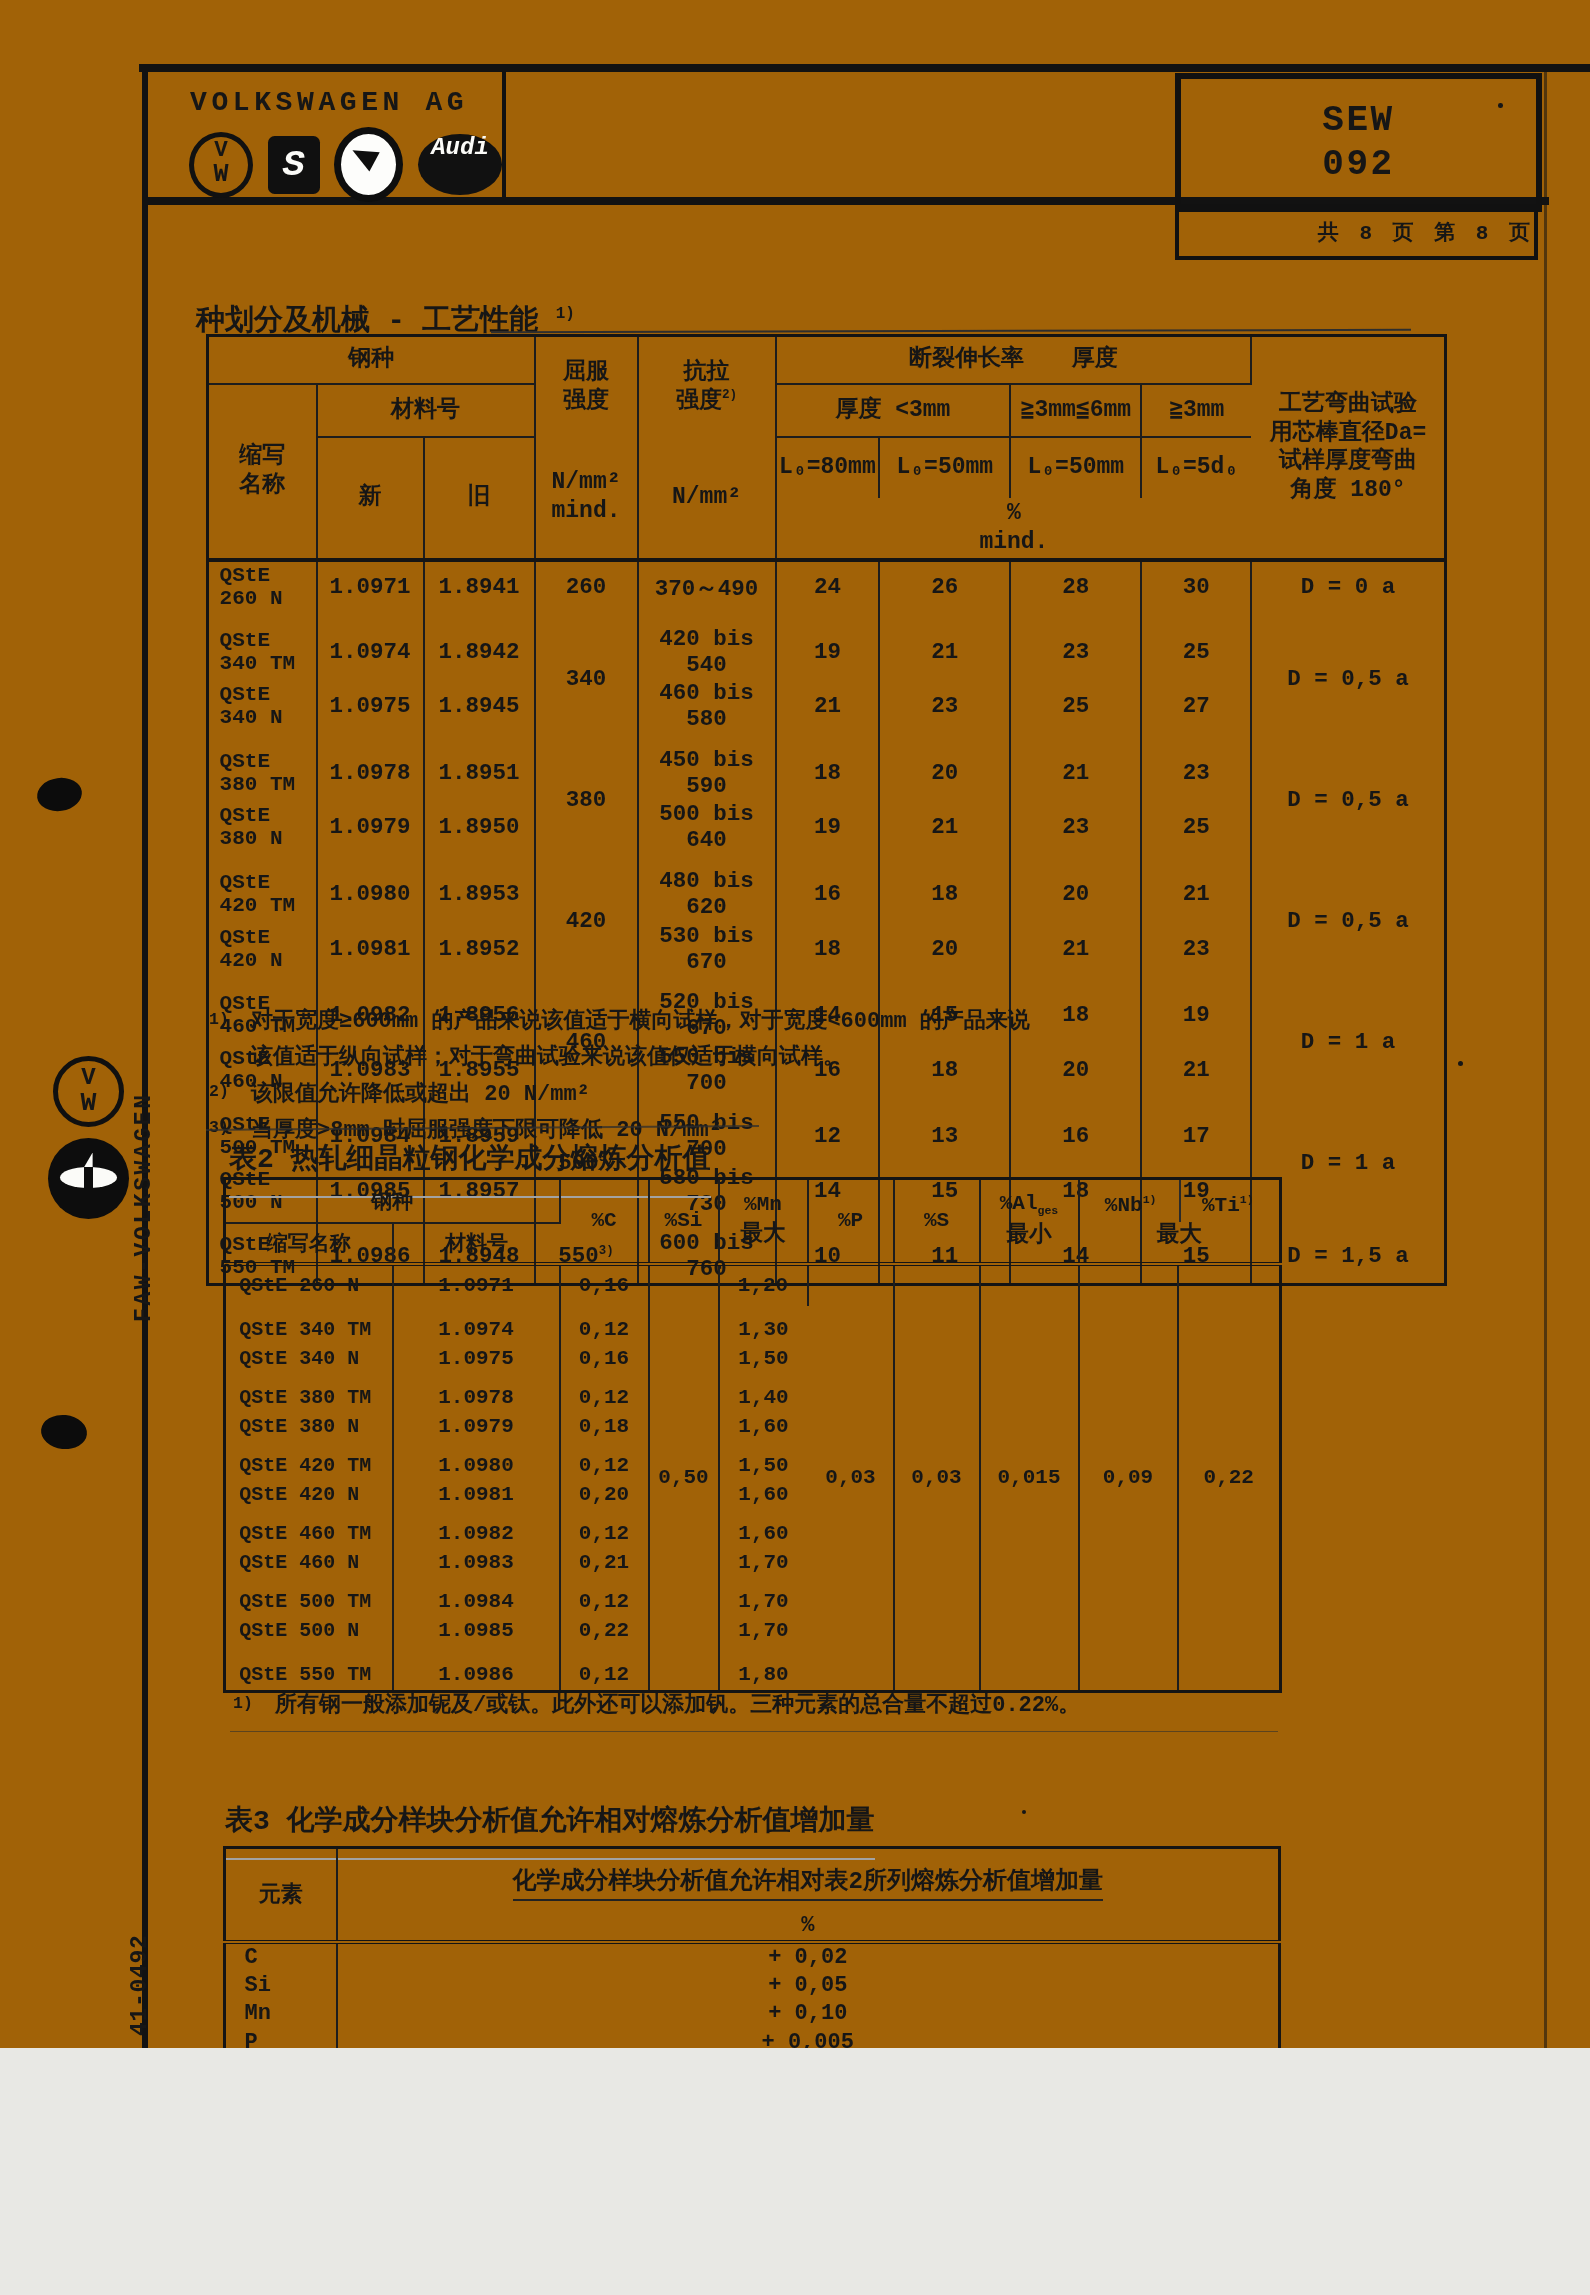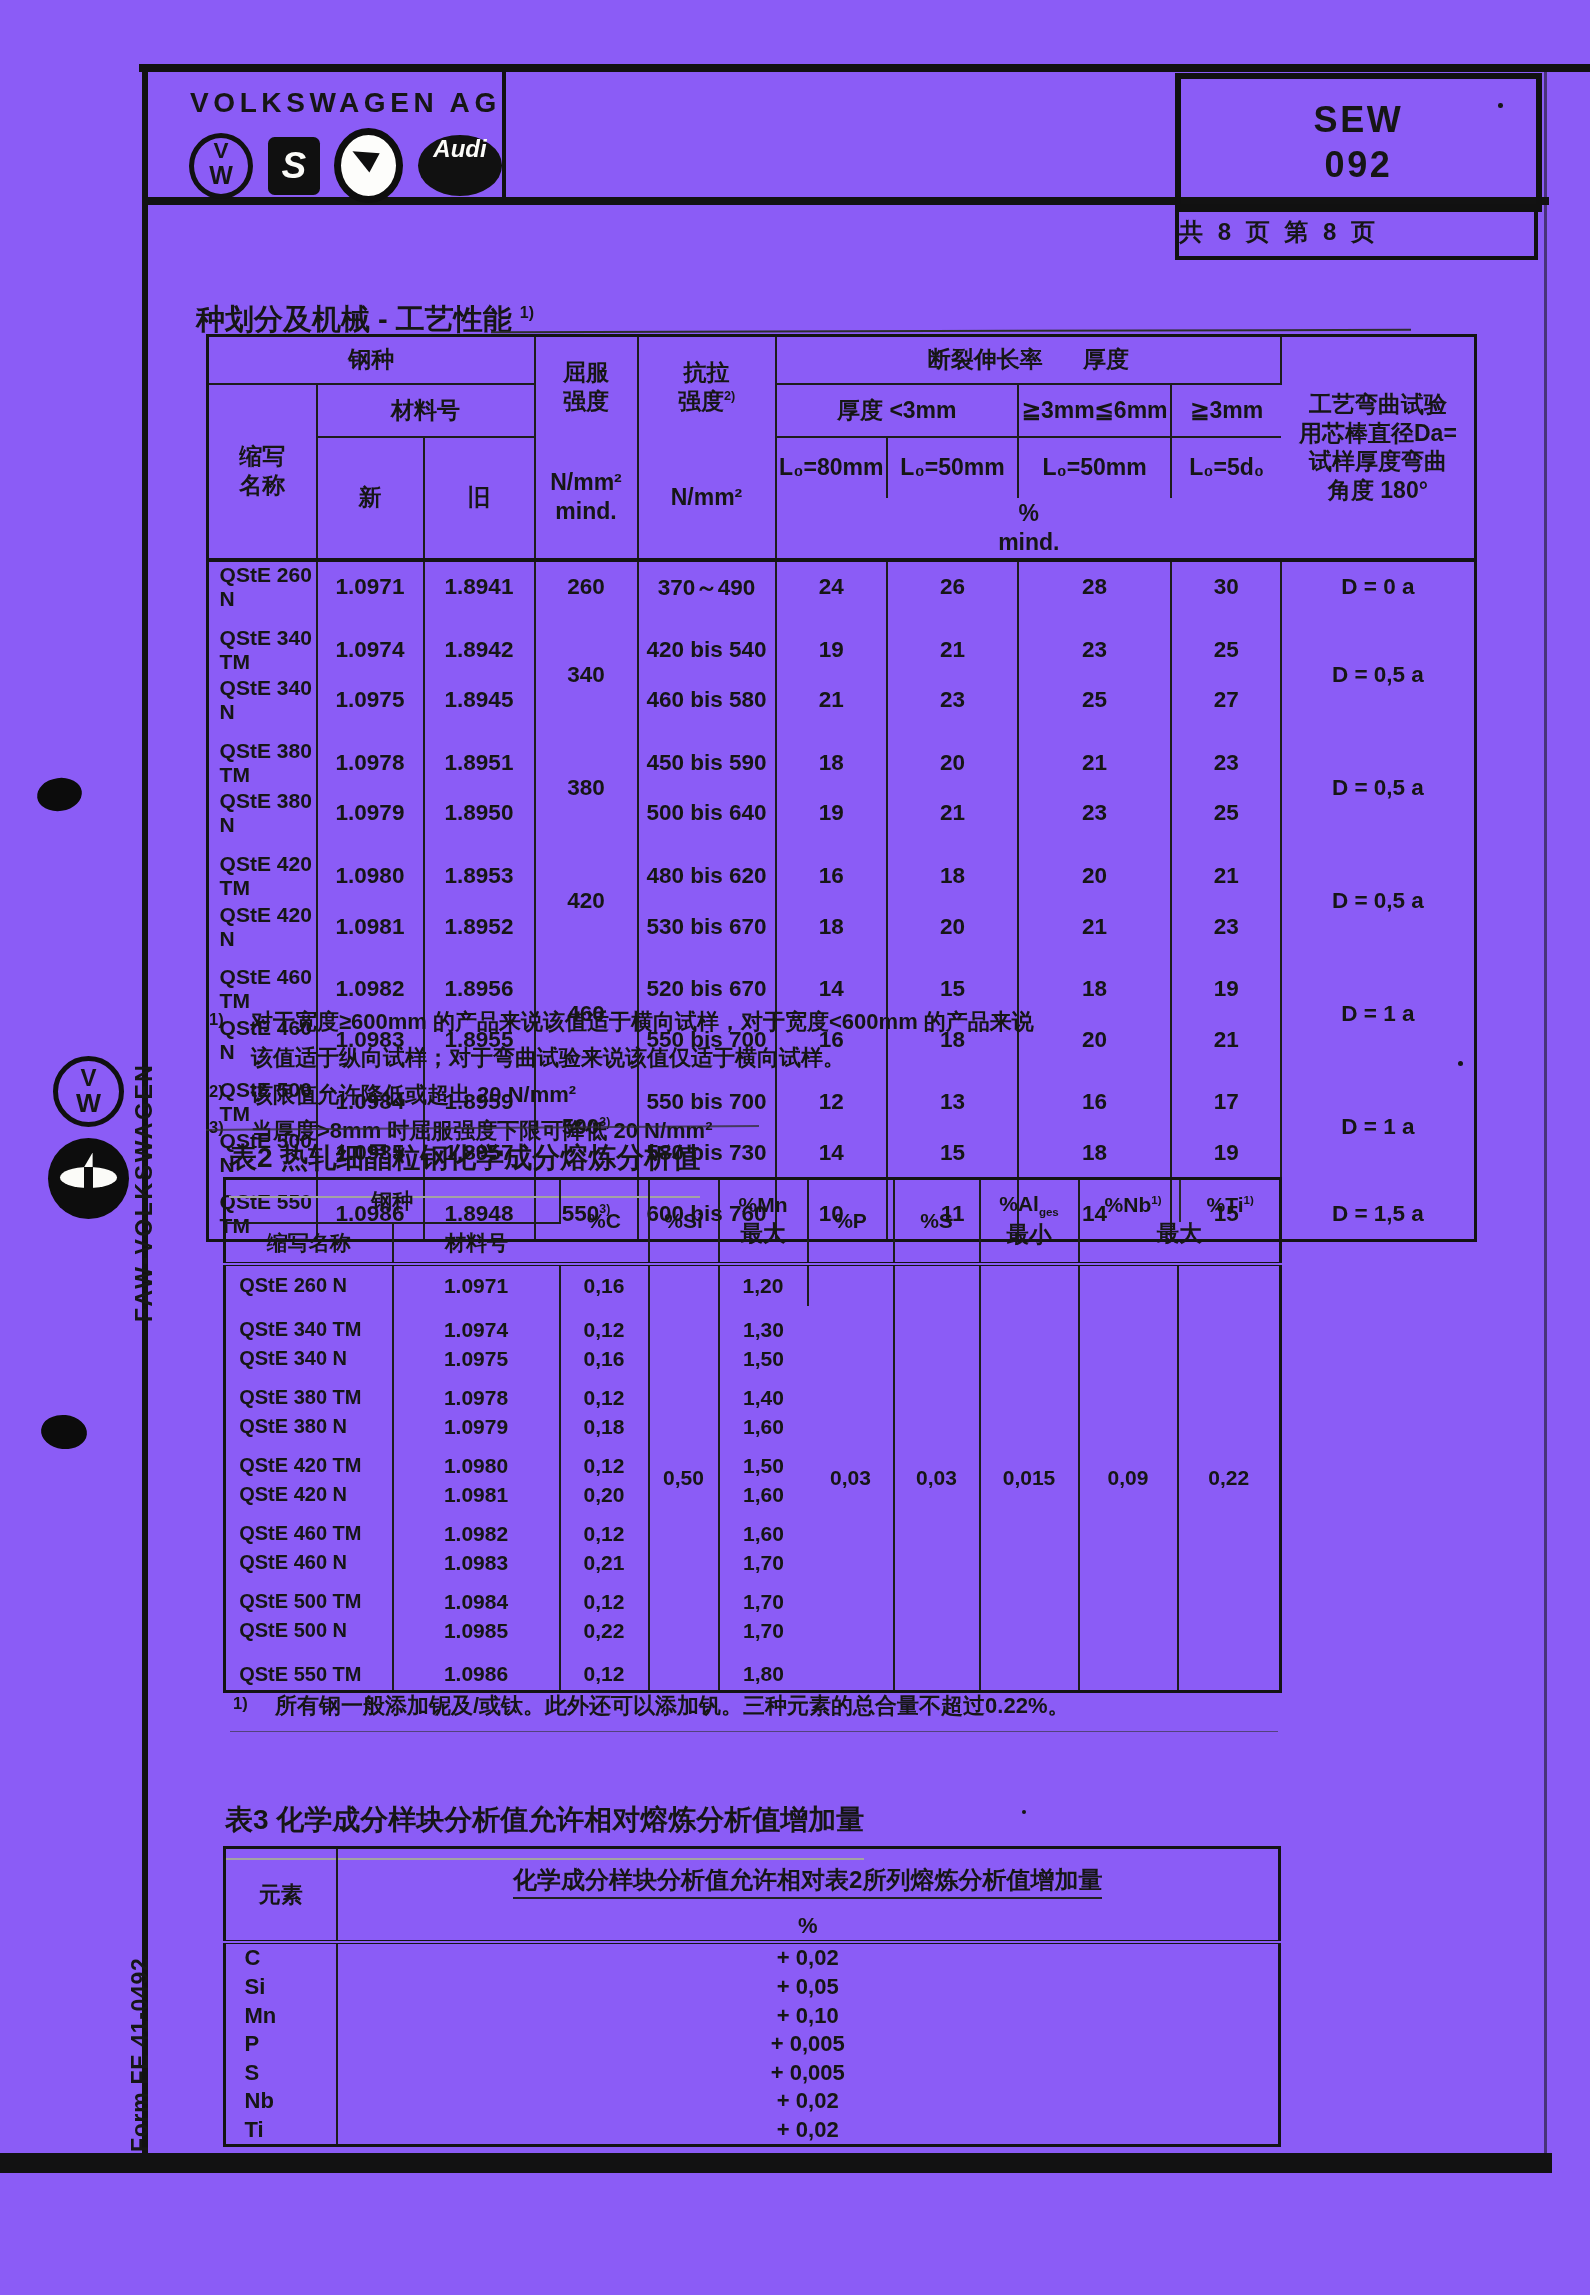--- a/index.html
+++ b/index.html
@@ -1,37 +1,37 @@
 <!DOCTYPE html>
 <html style="font-size:10.6px"><head>
 <meta charset="utf-8">
 <style>
   html,body{margin:0;padding:0;background:#e8e8e4;}
-  #page{position:relative;width:1591px;height:2295px;background:#8b5cf6;
-        font-family:Liberation Sans, sans-serif;color:#161616;overflow:hidden;}
+  #page{position:relative;width:1591px;height:2048px;background:#a16207;
+        font-family:Liberation Mono, monospace;color:#161616;overflow:hidden;}
   .bar{position:absolute;background:#121212;}
   
   #logo-box{position:absolute;left:148px;top:71px;width:354px;height:126px;border-right:4.6px solid #111;}
   #company{margin:16px 0 0 42px;font-size:28px;font-weight:700;letter-spacing:4.6px;}
   #logos{margin:9.3px 0 0 41px;display:flex;align-items:center;gap:14.6px;}
   .vw-circle{width:56px;height:56px;border:5.3px solid #111;border-radius:50%;position:relative;}
   .vw-circle span{position:absolute;width:100%;text-align:center;font-weight:900;line-height:1;}
   .vw-v{top:2.6px;font-size:22.5px;}
   .vw-w{top:25px;font-size:25px;}
   .seat-box{width:54px;height:58px;background:#101010;border-radius:6.6px;display:flex;align-items:center;justify-content:center;}
   .seat-box span{color:#fbfbf8;font-size:37px;font-weight:900;font-style:italic;}
   .skoda-circle{width:57px;height:61px;border:7.3px solid #0e0e0e;border-radius:50%;position:relative;background:#fdfdfb;}
   .skoda-wing{position:absolute;left:9.3px;top:10.6px;width:0;height:0;border-top:11.2px solid transparent;border-bottom:11.2px solid transparent;border-right:25px solid #0e0e0e;transform:rotate(28deg);}
   .audi-oval{width:87px;height:61px;background:#111;border-radius:50%;display:flex;justify-content:center;}
   .audi-oval span{color:#fbfbf8;font-size:24px;font-weight:900;font-style:italic;}
   #sew-box{position:absolute;left:1175px;top:73px;width:355px;height:127px;border:6px solid #111;
            display:flex;flex-direction:column;align-items:center;justify-content:center;gap:2.6px;
            font-size:36px;font-weight:800;letter-spacing:2.6px;}
   #pageinfo-box{position:absolute;left:1175px;top:204px;width:355px;height:48px;border:4.6px solid #111;
-           display:flex;align-items:center;justify-content:flex-start;font-size:24px;font-weight:700;letter-spacing:4px;}
+           display:flex;align-items:center;justify-content:flex-end;font-size:21px;font-weight:700;letter-spacing:4px;}
   
   #title1{position:absolute;left:202px;top:258px;width:1244px;font-size:29px;font-weight:700;}
   #title2{position:absolute;left:196px;top:300px;font-size:29px;font-weight:700;}
   sup{font-size:0.55em;}
   sub{font-size:0.55em;}
   .scanline{position:absolute;background:#2e2e2e;}
   
   table{border-collapse:collapse;table-layout:fixed;position:absolute;background:transparent;}
   th,td{font-weight:700;vertical-align:middle;text-align:center;padding:1.3px 2.6px;overflow:hidden;}
   .pre{white-space:pre-line;line-height:1.25;}

